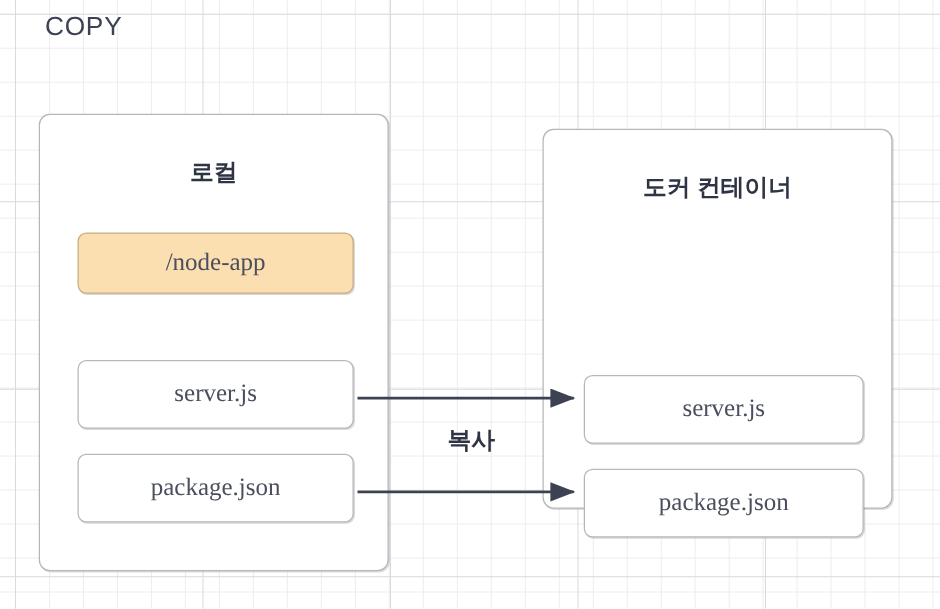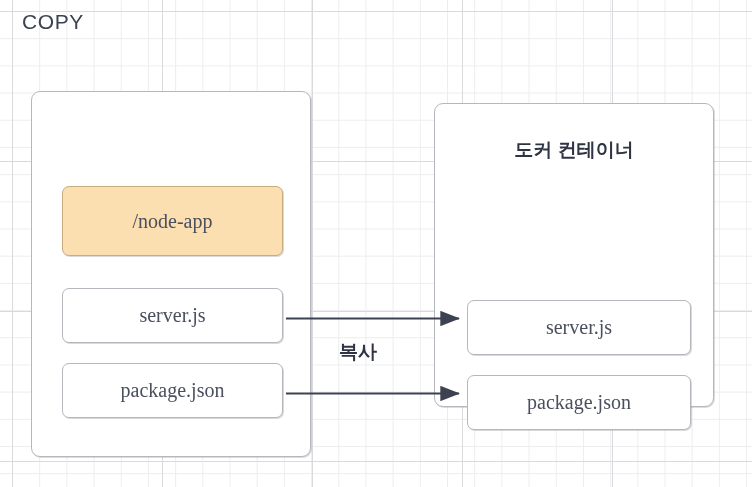--- a/index.html
+++ b/index.html
@@ -22,21 +22,21 @@
       150px 150px,
       150px 150px,
       27.2px 27.2px,
       27.2px 27.2px;
     background-position: 12px 11px, 12px 11px, 12px 11px, 12px 11px;
     font-family: "Liberation Sans", sans-serif;
   }
 
   .diagram-title {
     position: absolute;
-    left: 22px;
+    left: 36px;
     top: 10px;
     font-family: "Liberation Sans", sans-serif;
     font-size: 21px;
     font-weight: 400;
     letter-spacing: 0.6px;
     color: #3c4251;
     white-space: nowrap;
   }
 
   .panel {
@@ -84,21 +84,21 @@
     border-color: #c9ac81;
   }
 
   .file-box {
     background: #ffffff;
     border-color: #b6b6bd;
     text-align: center;
   }
 
   
-  #local-path  { left: 30px; top: 94px;  width: 221px; height: 70px; }
+  #local-path  { left: 30px; top: 94px;  width: 221px; height: 49px; }
   #local-file-1{ left: 30px; top: 196px; width: 221px; height: 55px; }
   #local-file-2{ left: 30px; top: 271px; width: 221px; height: 55px; }
 
   
   #docker-path  { left: 32px; top: 94px;  width: 224px; height: 53px; }
   #docker-file-1{ left: 32px; top: 196px; width: 224px; height: 55px; }
   #docker-file-2{ left: 32px; top: 271px; width: 224px; height: 55px; }
 
   .arrow-svg {
     position: absolute;
@@ -108,36 +108,37 @@
     height: 487px;
     overflow: visible;
     pointer-events: none;
   }
 
   .transfer-label {
     position: absolute;
     left: 339px;
     top: 339px;
     width: 76px;
-    text-align: left;
+    text-align: center;
     font-family: "Liberation Sans", sans-serif;
     font-size: 19px;
     font-weight: 700;
     color: #2f3444;
     white-space: nowrap;
   }
 </style>
 </head>
 <body>
 
 <div id="canvas">
 
   <div class="diagram-title">COPY</div>
 
   <div class="panel" id="panel-local">
+    <div class="panel-title">로컬</div>
 
     <div class="node-box path-box" id="local-path">/node-app</div>
 
     <div class="node-box file-box" id="local-file-1">server.js</div>
 
     <div class="node-box file-box" id="local-file-2">package.json</div>
   </div>
 
   <div class="panel" id="panel-docker">
     <div class="panel-title">도커 컨테이너</div>

